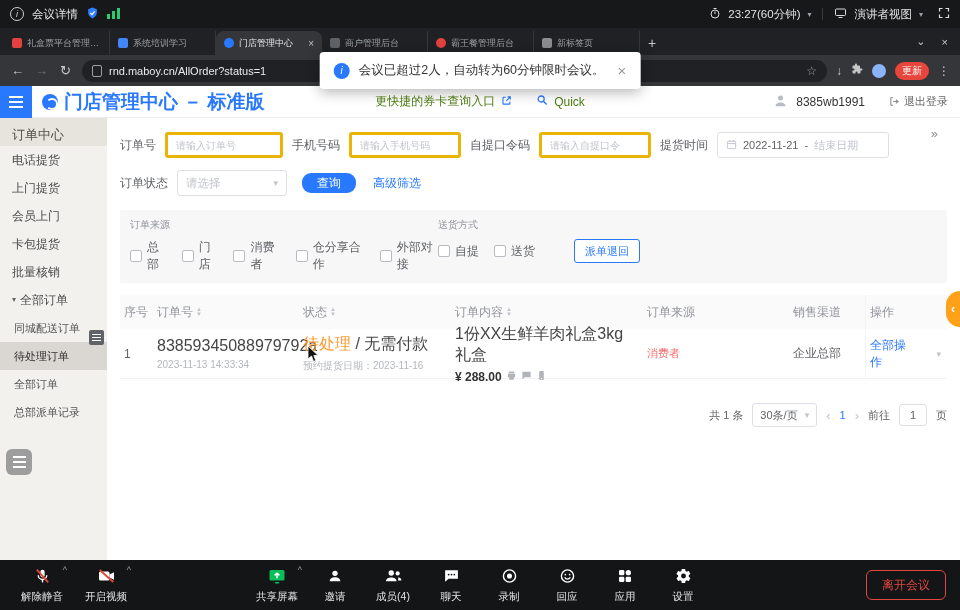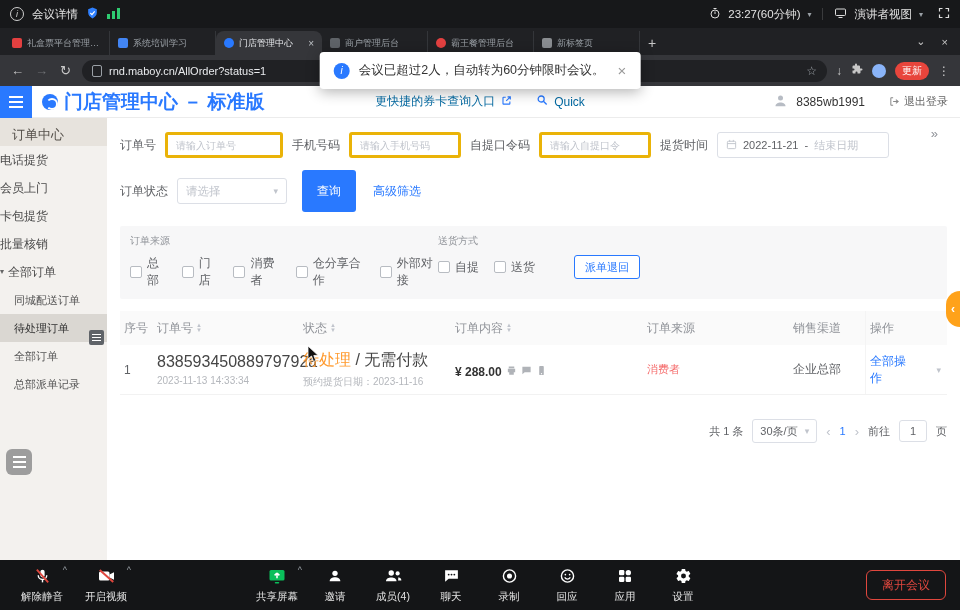--- a/index.html
+++ b/index.html
@@ -50,32 +50,32 @@
                 border-bottom:1px solid #ececec; display:flex; align-items:center; }
   .burger { width:32px; height:32px; background:#2979ff; display:flex; flex-direction:column;
             justify-content:center; align-items:center; gap:3px; flex:none; }
   .burger i { display:block; width:14px; height:2px; background:#fff; }
   .brand { display:flex; align-items:center; gap:6px; margin-left:10px; color:#2979ff;
            font-size:19px; font-weight:bold; }
   .logo-circle { width:16px; height:16px; border-radius:50%; background:#2979ff; position:relative; }
   .logo-circle::after { content:""; position:absolute; left:4px; top:4px; width:8px; height:8px;
                         border-radius:50%; border:2px solid #fff; border-left-color:transparent; }
   .quick { position:absolute; left:50%; transform:translateX(-50%); display:flex; align-items:center;
-           gap:6px; font-size:12px; color:#0369a1; }
+           gap:6px; font-size:12px; color:#4d7c0f; }
   .qgap { width:12px; }
   .hdr-right { margin-left:auto; display:flex; align-items:center; gap:8px; font-size:12px;
                color:#333; padding-right:12px; }
   .logout { color:#666; font-size:11px; display:flex; align-items:center; gap:4px; margin-left:16px; }
 
   
   .sidebar { position:absolute; top:118px; left:0; width:107px; height:442px; background:#f3f1ee;
              font-size:12px; color:#4a4a4a; }
   .side-section { height:28px; line-height:34px; padding-left:12px; background:#e7e3dd;
                   font-size:13px; color:#55504a; }
-  .side-item { height:28px; line-height:28px; white-space:nowrap; }
+  .side-item { height:28px; line-height:28px; padding-left:12px; white-space:nowrap; }
   .side-item.parent { display:flex; align-items:center; gap:4px; }
   .side-item.parent .pcaret { font-size:8px; color:#666; }
   .side-item.child { padding-left:14px; font-size:11px; color:#555; }
   .side-item.active { background:#dad7d2; color:#2f2f2f; }
 
   
   .main { position:absolute; top:118px; left:107px; width:853px; height:442px; background:#fff;
           padding:0 13px; overflow:hidden; }
   .collapse { position:absolute; top:8px; right:22px; color:#909399; font-size:13px; }
   .f-row { display:flex; align-items:center; gap:9px; margin-top:14px; font-size:12px; color:#606266; }
@@ -83,22 +83,22 @@
              font-size:10px; color:#606266; background:#fff; outline:none; }
   .f-input::placeholder { color:#c0c4cc; }
   .w118{width:118px;} .w112{width:112px;}
   .date-box { height:26px; width:172px; border:1px solid #dcdfe6; border-radius:3px; display:flex;
               align-items:center; gap:6px; padding:0 8px; font-size:11px; color:#606266; }
   .date-end { color:#c0c4cc; }
   .select { width:110px; height:26px; border:1px solid #dcdfe6; border-radius:3px; display:flex;
             align-items:center; justify-content:space-between; padding:0 8px; font-size:11.5px;
             color:#c0c4cc; }
   .sel-caret { font-size:9px; color:#c0c4cc; }
-  .btn-primary { height:42px; padding:0 15px; background:#2979ff; color:#fff; border:none;
-                 border-radius:3px; font-size:12px; margin-left:6px; }
+  .btn-primary { height:20px; padding:0 15px; background:#2979ff; color:#fff; border:none;
+                 border-radius:9px; font-size:12px; margin-left:6px; }
   .link-adv { color:#2979ff; font-size:12px; margin-left:8px; }
 
   .panel { margin-top:14px; background:#f7f7f8; border-radius:2px; padding:8px 10px 10px;
            display:flex; }
   .panel-col1 { width:308px; }
   .panel-label { font-size:10px; color:#909399; margin-bottom:7px; }
   .cb-row { display:flex; align-items:center; gap:15px; font-size:12px; color:#606266; }
   .cb { display:flex; align-items:center; gap:5px; }
   .cb-box { width:12px; height:12px; border:1px solid #b8bcc2; border-radius:2px; background:#fff; flex:none; }
   .btn-outline { height:24px; padding:0 10px; border:1px solid #2979ff; color:#2979ff; background:#fff;
@@ -304,20 +304,21 @@
             <path d="M9 4H5a1 1 0 0 0-1 1v14a1 1 0 0 0 1 1h4M15 8l5 4-5 4M20 12H9"></path>
           </svg>
         <span>退出登录</span>
       </span>
     </div>
   </div>
 
   <div class="sidebar">
     <div class="side-section">订单中心</div>
     <div class="side-item">电话提货</div>
+    <div class="side-item">上门提货</div>
     <div class="side-item">会员上门</div>
     <div class="side-item">卡包提货</div>
     <div class="side-item">批量核销</div>
     <div class="side-item parent">
       <span class="pcaret">▾</span>
       <span>全部订单</span>
     </div>
     <div class="side-item child">同城配送订单</div>
     <div class="side-item child active">待处理订单</div>
     <div class="side-item child">全部订单</div>
@@ -440,20 +441,21 @@
       <div class="tc c0">1</div>
       <div class="tc c1">
         <div class="l1">83859345088979792a</div>
         <div class="l2">2023-11-13 14:33:34</div>
       </div>
       <div class="tc c2">
         <div class="l1"><span class="st-orange">待处理</span> <span>/ 无需付款</span></div>
         <div class="l2">预约提货日期：2023-11-16</div>
       </div>
       <div class="tc c3">
+        <div class="l1">1份XX生鲜羊肉礼盒3kg 礼盒</div>
         <div class="l2 price">
           <span>¥ 288.00</span>
           <span><svg width="11" height="11" viewBox="0 0 24 24" fill="#b0b3b8">
                 <path d="M6 3h12v4H6zM4 8h16v8h-3v5H7v-5H4zm5 10h6v3H9z"></path>
               </svg></span>
           <span><svg width="11" height="11" viewBox="0 0 24 24" fill="#b0b3b8">
                 <path d="M3 4h18v12H8l-5 4z"></path>
               </svg></span>
           <span><svg width="11" height="11" viewBox="0 0 24 24" fill="#b0b3b8">
                 <rect x="7" y="2" width="10" height="20" rx="2"></rect>

